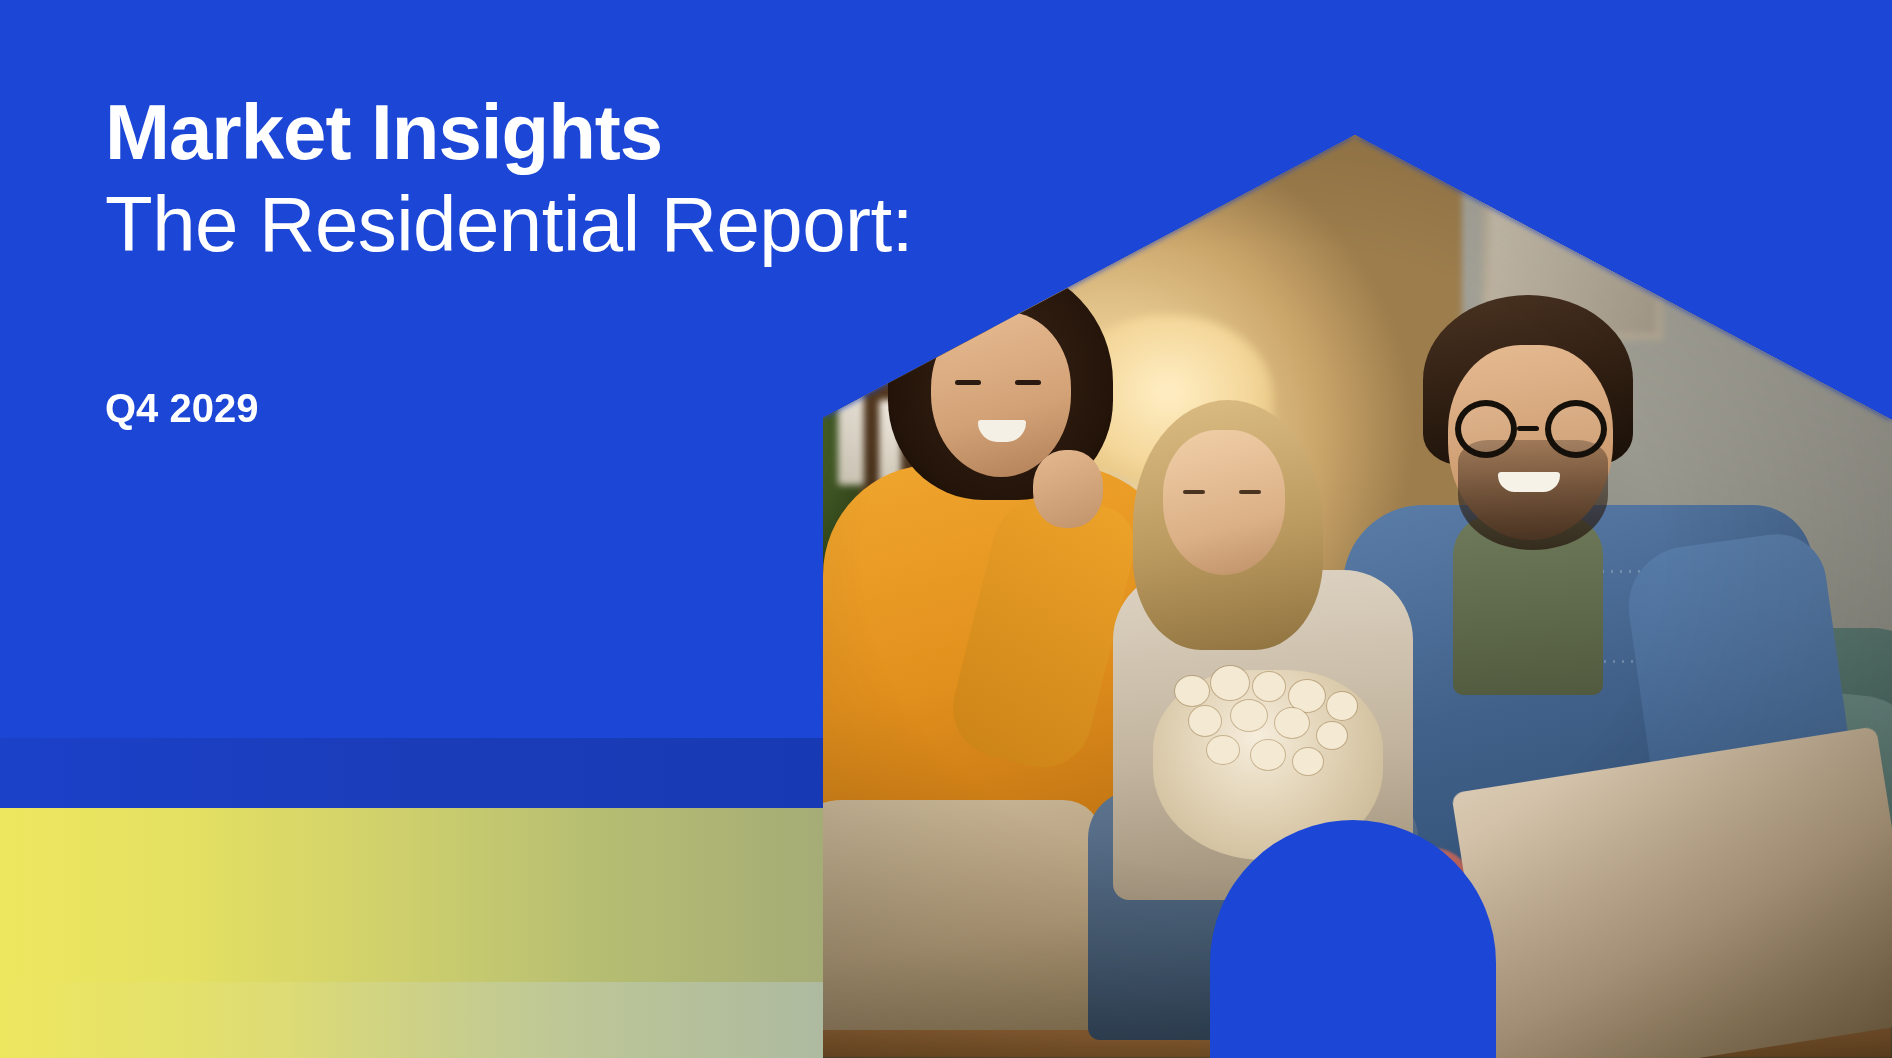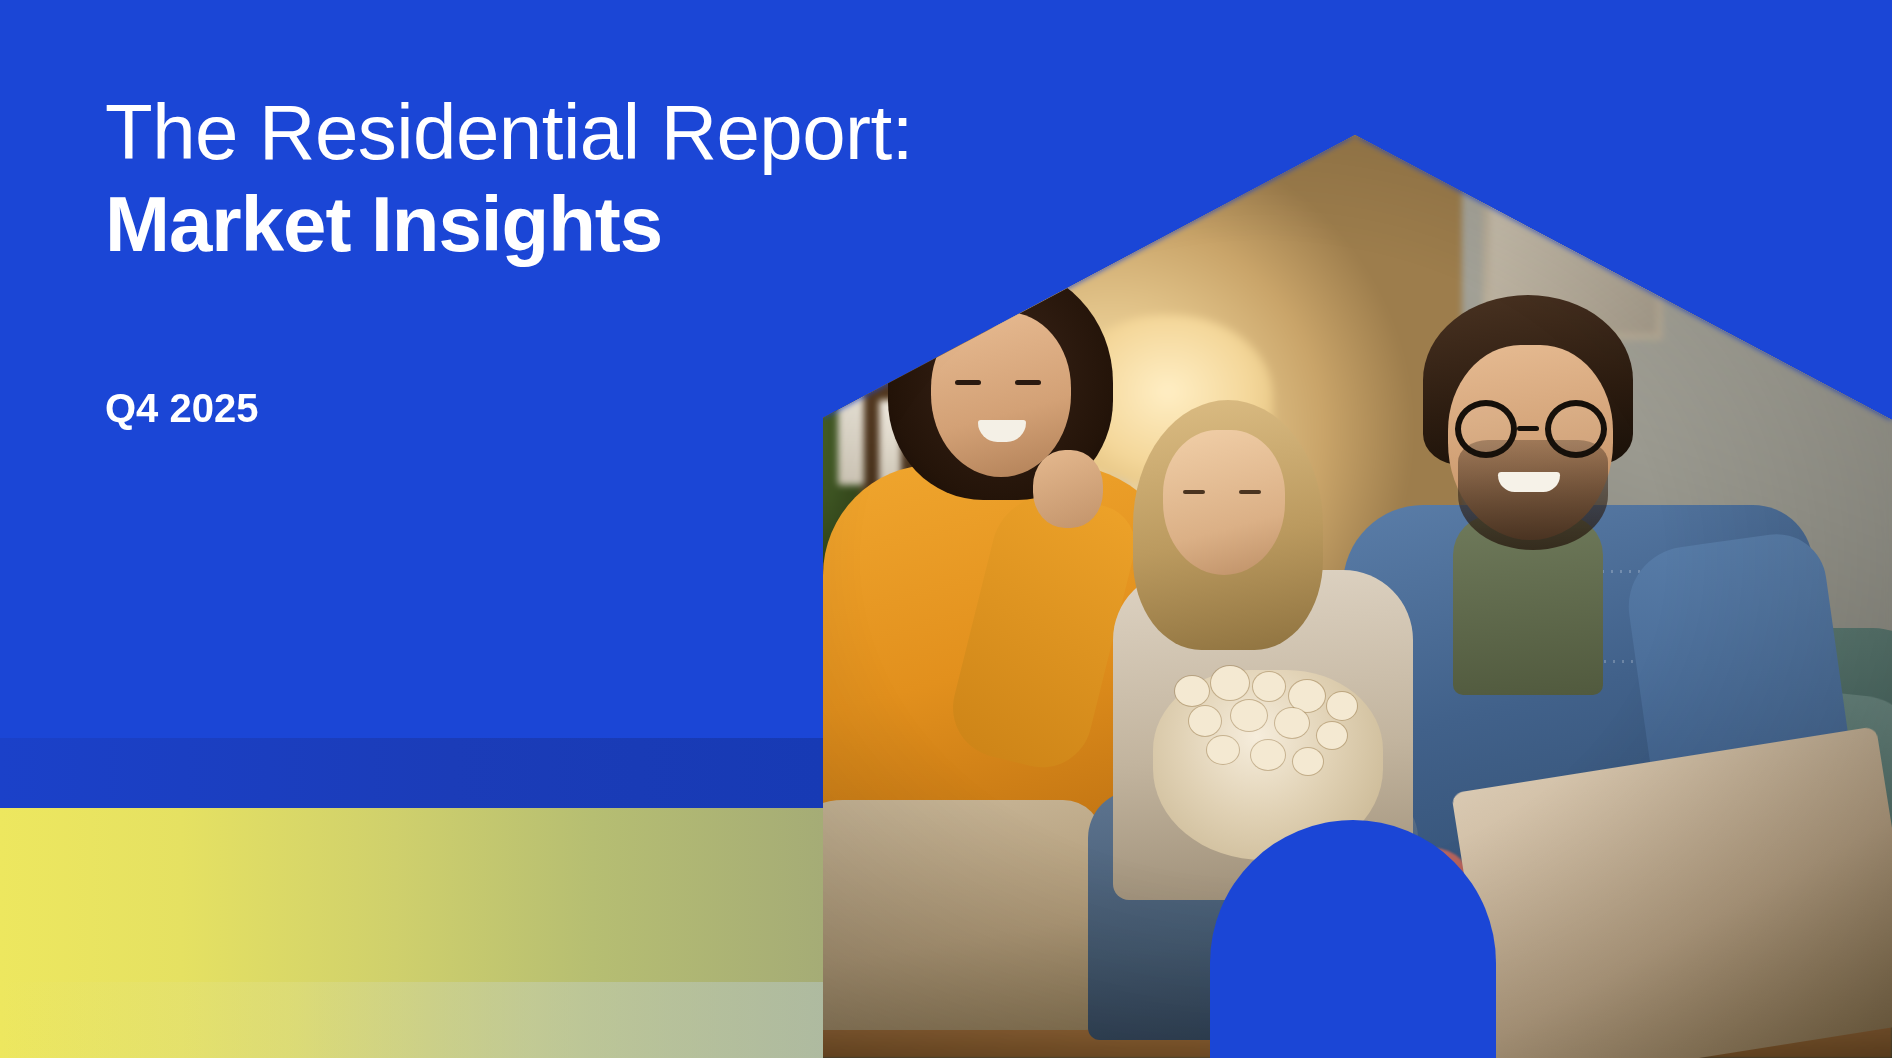--- a/index.html
+++ b/index.html
@@ -418,19 +418,19 @@
       <div class="ph pink-sleeve"></div>
       <div class="ph laptop"></div>
 
       <div class="ph vignette"></div>
     </div>
   </div>
 
   <div class="arch"></div>
 
   <div class="text-block">
+    <div class="title-line title-bold">Market Insights</div>
     <div class="title-line title-light">The Residential Report:</div>
-    <div class="title-line title-bold">Market Insights</div>
   </div>
 
-  <div class="subtitle">Q4 2025</div>
+  <div class="subtitle">Q4 2029</div>
 
 </div>
 
 </body></html>

